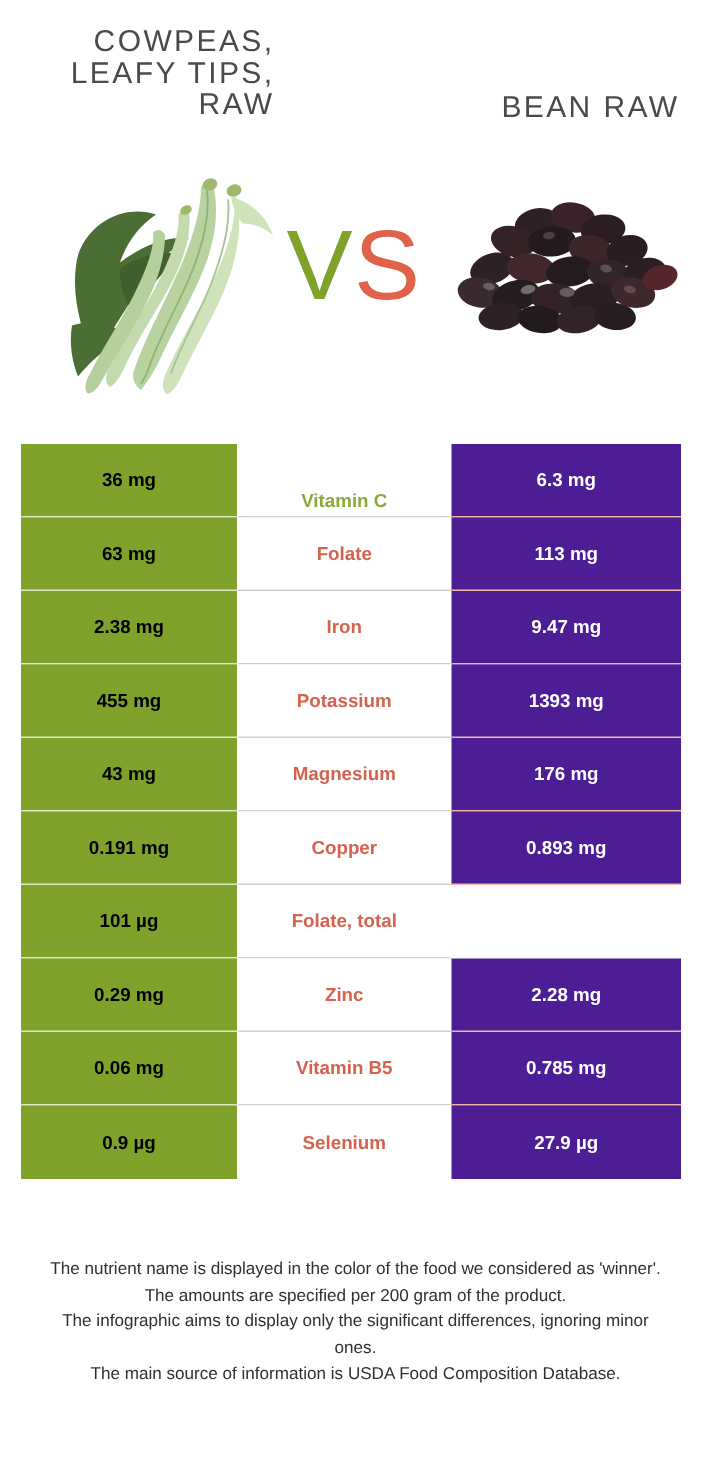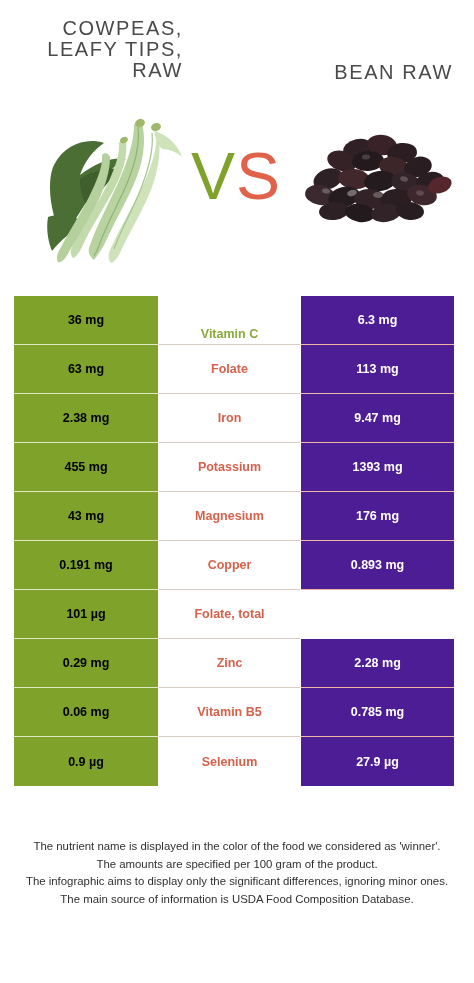--- a/index.html
+++ b/index.html
@@ -121,21 +121,21 @@
   .footer {
     position: absolute;
     left: 0;
     top: 838px;
     width: 474px;
     text-align: center;
     font-size: 11.4px;
     line-height: 17.5px;
     color: #2f2f2f;
   }
-  .footer p { margin: 0; padding: 0 14px; }
+  .footer p { margin: 0; padding: 0 30px; }
 </style>
 </head>
 <body>
 
 <div class="titles">
   <div class="title title-left">COWPEAS,
 LEAFY TIPS,
 RAW</div>
   <div class="title title-right">BEAN RAW</div>
 </div>
@@ -295,16 +295,16 @@
     <div class="cell cell-mid">
         <span class="nut-name win-right">Selenium</span>
       </div>
     <div class="cell cell-right">27.9 µg</div>
   </div>
 
 </div>
 
 <div class="footer">
   <p>The nutrient name is displayed in the color of the food we considered as 'winner'.</p>
-  <p>The amounts are specified per 100 gram of the product.</p>
+  <p>The amounts are specified per 200 gram of the product.</p>
   <p>The infographic aims to display only the significant differences, ignoring minor ones.</p>
   <p>The main source of information is USDA Food Composition Database.</p>
 </div>
 
 </body></html>

